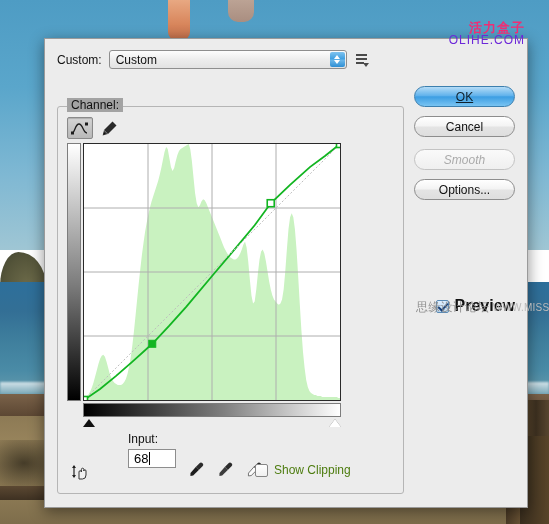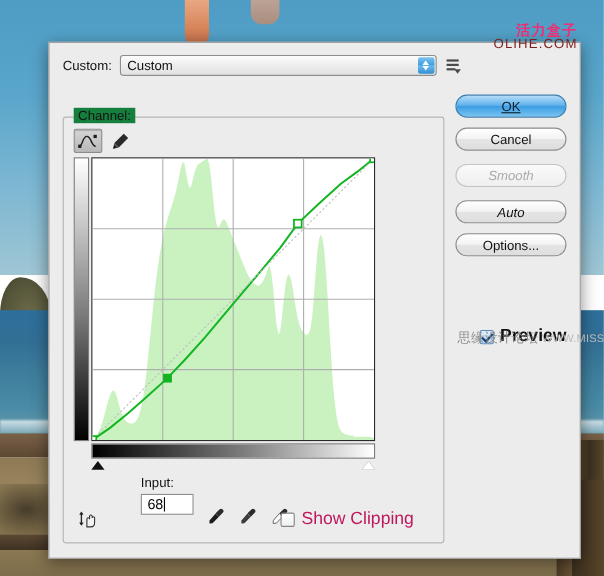--- a/index.html
+++ b/index.html
@@ -88,21 +88,21 @@
   .dlg-body { position:relative; padding:0; }
 
   
   .preset-row {
     display:flex; align-items:center;
     margin:11px 0 0 12px;
   }
   .lbl { font-size:12px; color:#111; }
   .combo {
     position:relative;
-    width:288px; height:19px;
+    width:238px; height:19px;
     margin-left:7px;
     background: linear-gradient(180deg,#fdfdfd 0%,#ededed 50%,#e2e2e2 100%);
     border:1px solid #8e8e8e; border-radius:3px;
     display:flex; align-items:center;
     box-sizing:border-box;
   }
   .combo .cval { font-size:12px; color:#111; padding-left:6px; }
   .stepper {
     position:absolute; right:1px; top:1px;
     width:15px; height:15px;
@@ -126,21 +126,21 @@
   }
 
   
   .group {
     position:absolute; left:12px; top:56px;
     width:345px; height:386px;
     border:1px solid #b5b5b5; border-radius:3px;
   }
   .group-legend {
     position:absolute; left:9px; top:-9px;
-    background:#15803d; padding:0 4px;
+    background:#a3a3a3; padding:0 4px;
     display:flex; align-items:center; gap:6px;text-align:center;
   }
   .chan-popup {
     position:relative; height:18px; min-width:70px;
     background: linear-gradient(180deg,#fdfdfd 0%,#efefef 48%,#e1e1e1 100%);
     border:1px solid #8e8e8e; border-radius:3px;
     display:flex; align-items:center; box-sizing:border-box;
   }
   .chan-popup .cval { font-size:12px; padding:0 20px 0 7px; color:#111; }
 
@@ -193,21 +193,21 @@
   .caret { display:inline-block; width:1px; height:13px; background:#000; margin-left:1px; }
 
   .handcursor { position:absolute; left:13px; top:355px; }
 
   .droppers { position:absolute; left:131px; top:355px; display:flex; gap:14px; align-items:center; }
   .clip-row { position:absolute; left:197px; top:356px; display:flex; align-items:center; gap:6px; }
   .cbox {
     width:13px;height:13px;background:linear-gradient(180deg,#fff,#f0f0f0);
     border:1px solid #868686; border-radius:2px; box-sizing:border-box;
   }
-  .clip-lbl { font-size:16px; color:#be185d; }
+  .clip-lbl { font-size:12px; color:#4d7c0f; }
 
   
   .btns { position:absolute; right:12px; top:36px; width:101px; }
   .btn {
     width:101px; height:21px; margin-bottom:9px;
     border-radius:11px; border:1px solid #8d8d8d;
     background: linear-gradient(180deg,#ffffff 0%,#f3f3f3 48%,#e4e4e4 52%,#dedede 100%);
     display:flex;align-items:center;justify-content:center;
     font-size:12px; color:#111; box-sizing:border-box;
   }
@@ -232,21 +232,21 @@
     position:absolute; left:371px; top:249px;
     font-size:12px; color:#8f8f8f; white-space:nowrap;
     letter-spacing:.2px; pointer-events:none;
   }
   .wm-mid .en { font-size:10px; color:#b9b9b9; }
   .wm-br {
     position:absolute; right:2px; bottom:22px; text-align:right; line-height:1.05;
     pointer-events:none;
   }
   .wm-br .cn { font-size:13px; color:#ef2d74; font-weight:bold; letter-spacing:1px;}
-  .wm-br .en { font-size:12px; color:#7f1d1d; letter-spacing:1px; }
+  .wm-br .en { font-size:12px; color:#6d28d9; letter-spacing:1px; }
 </style>
 </head>
 <body>
 
 <div id="root">
 
   <div id="bg">
     <div class="bg-sky"></div>
     <div class="bg-arm"></div>
     <div class="bg-arm2"></div>
@@ -375,21 +375,20 @@
         <div class="clip-row">
           <span class="cbox"></span>
           <span class="clip-lbl">Show Clipping</span>
         </div>
       </div>
 
       <div class="btns">
         <div class="btn primary">OK</div>
         <div class="btn">Cancel</div>
         <div class="btn disabled gap">Smooth</div>
-        <div class="btn gap">Auto</div>
         <div class="btn">Options...</div>
       </div>
 
       <div class="preview-row">
         <span class="cbox checked"></span>
         <span class="preview-lbl">Preview</span>
       </div>
 
       <div class="wm-mid">
         <span>思缘设计论坛</span>

